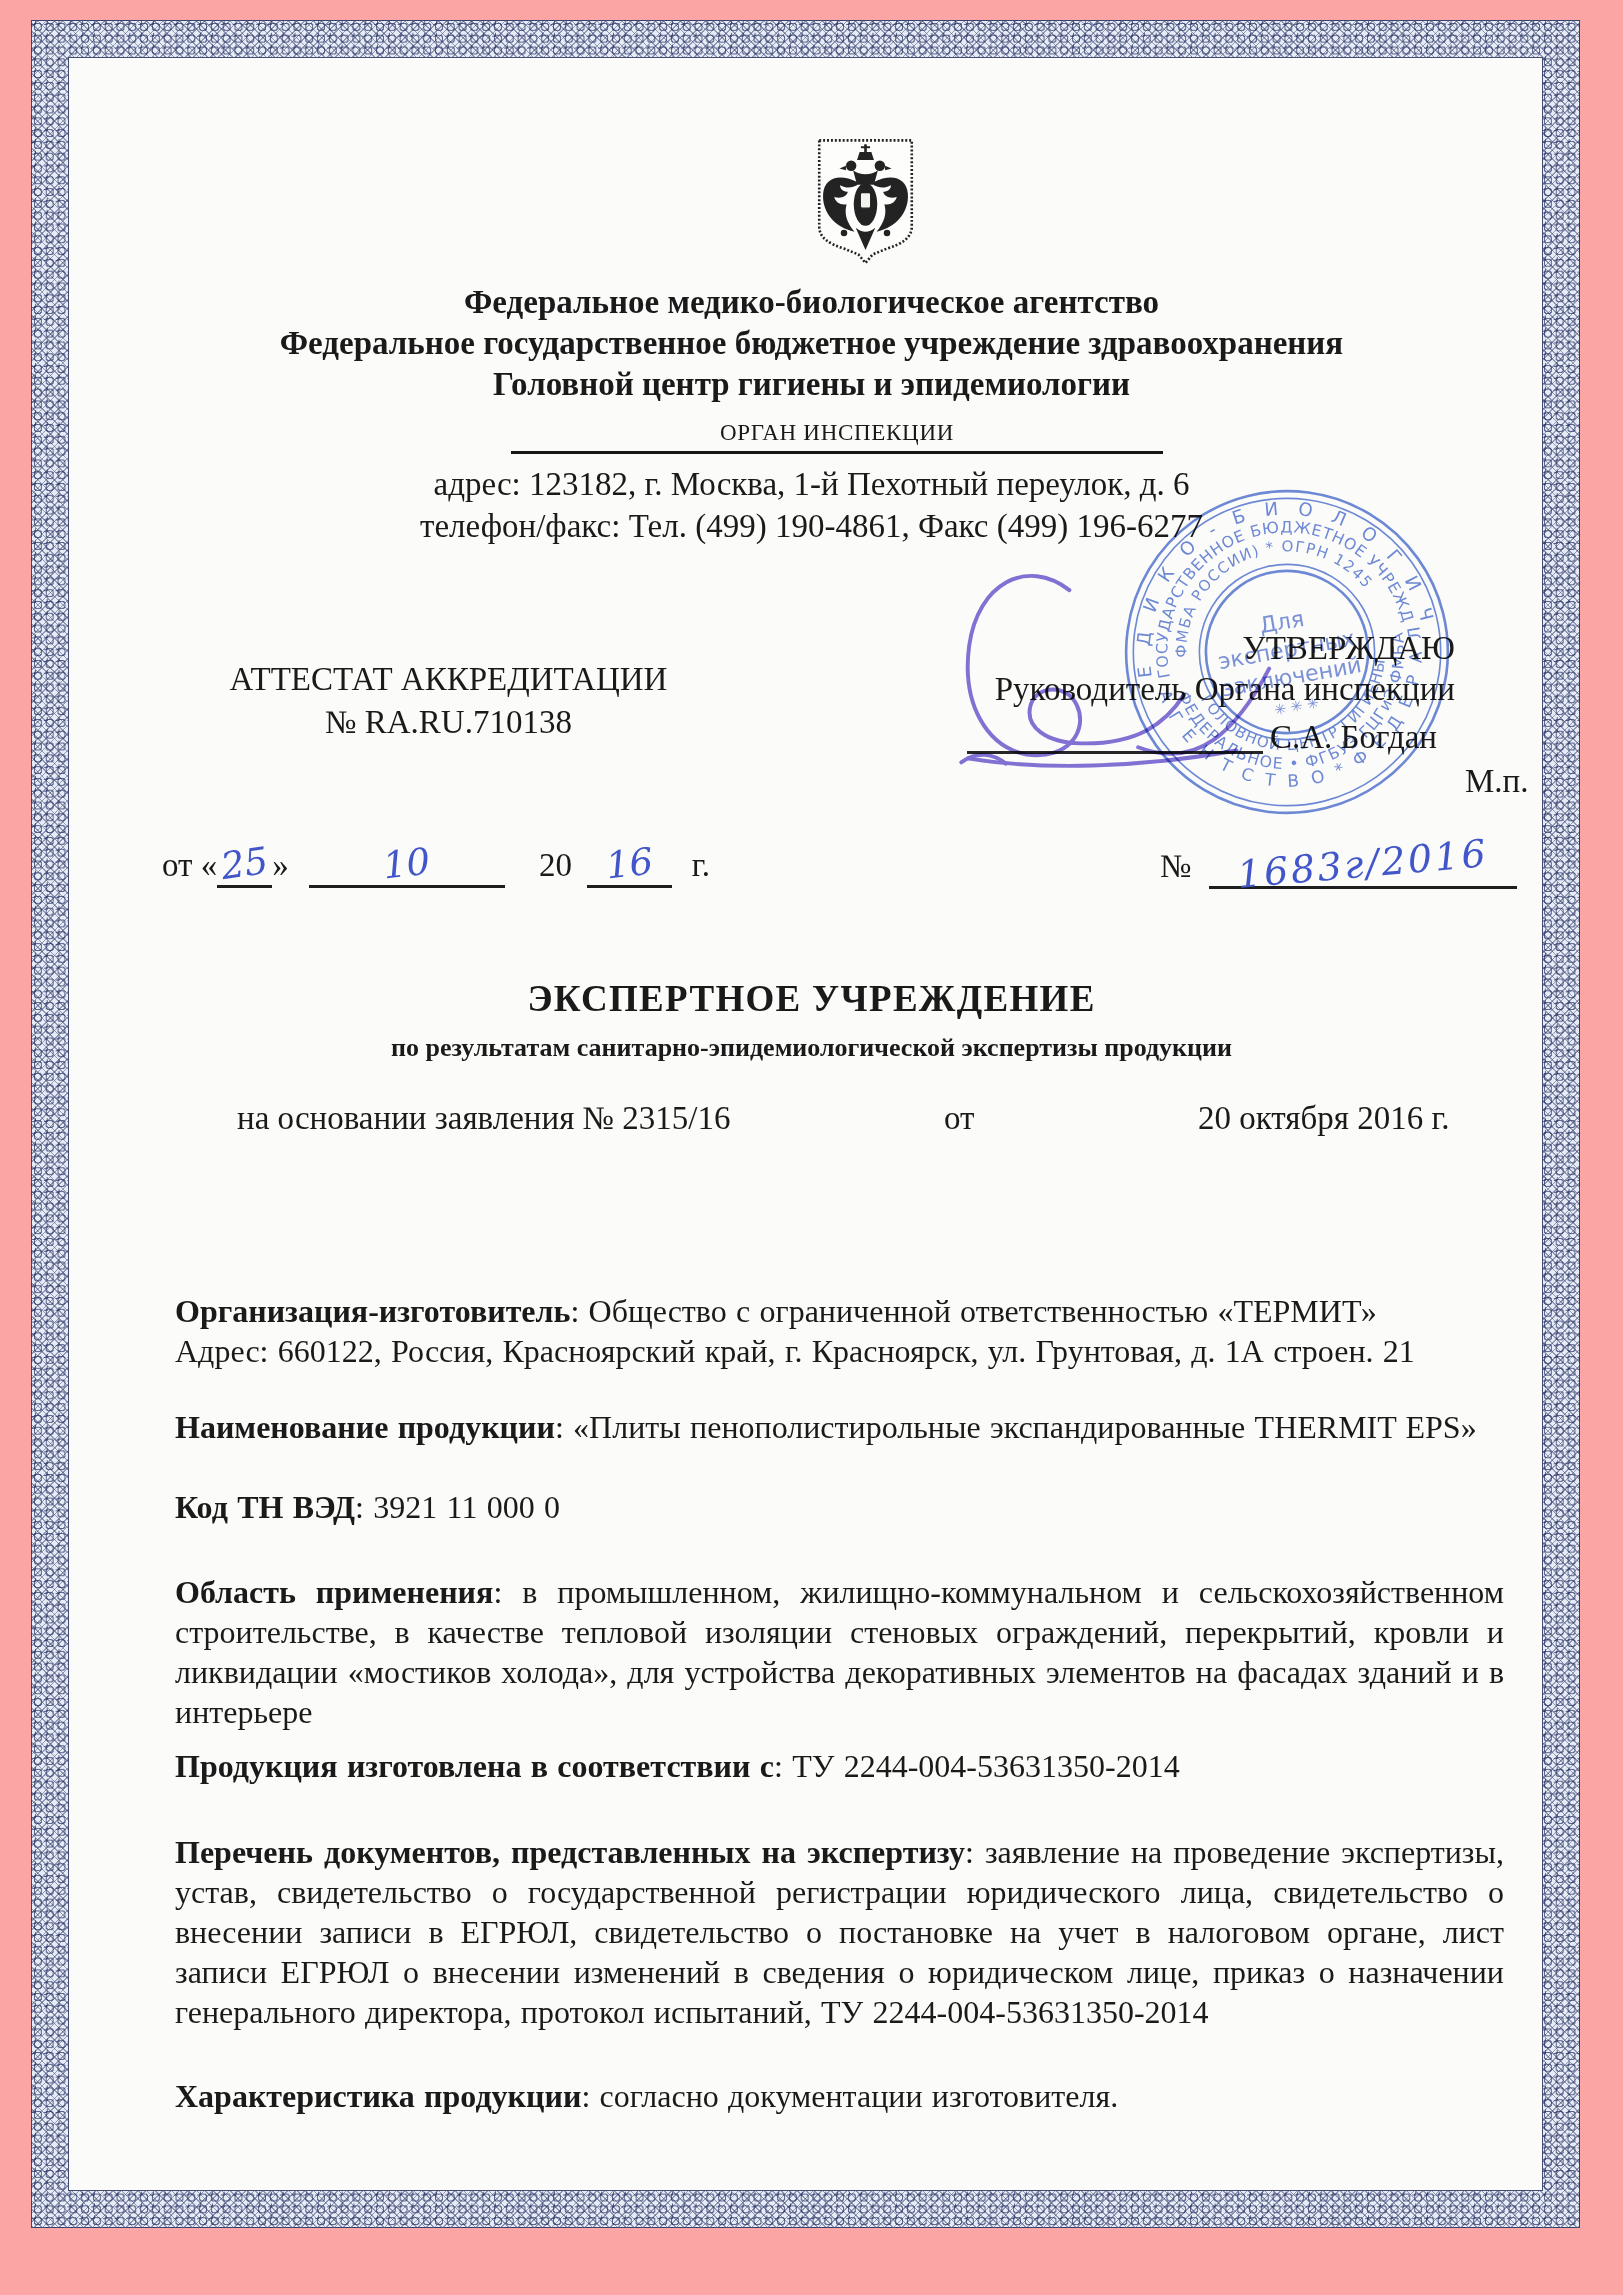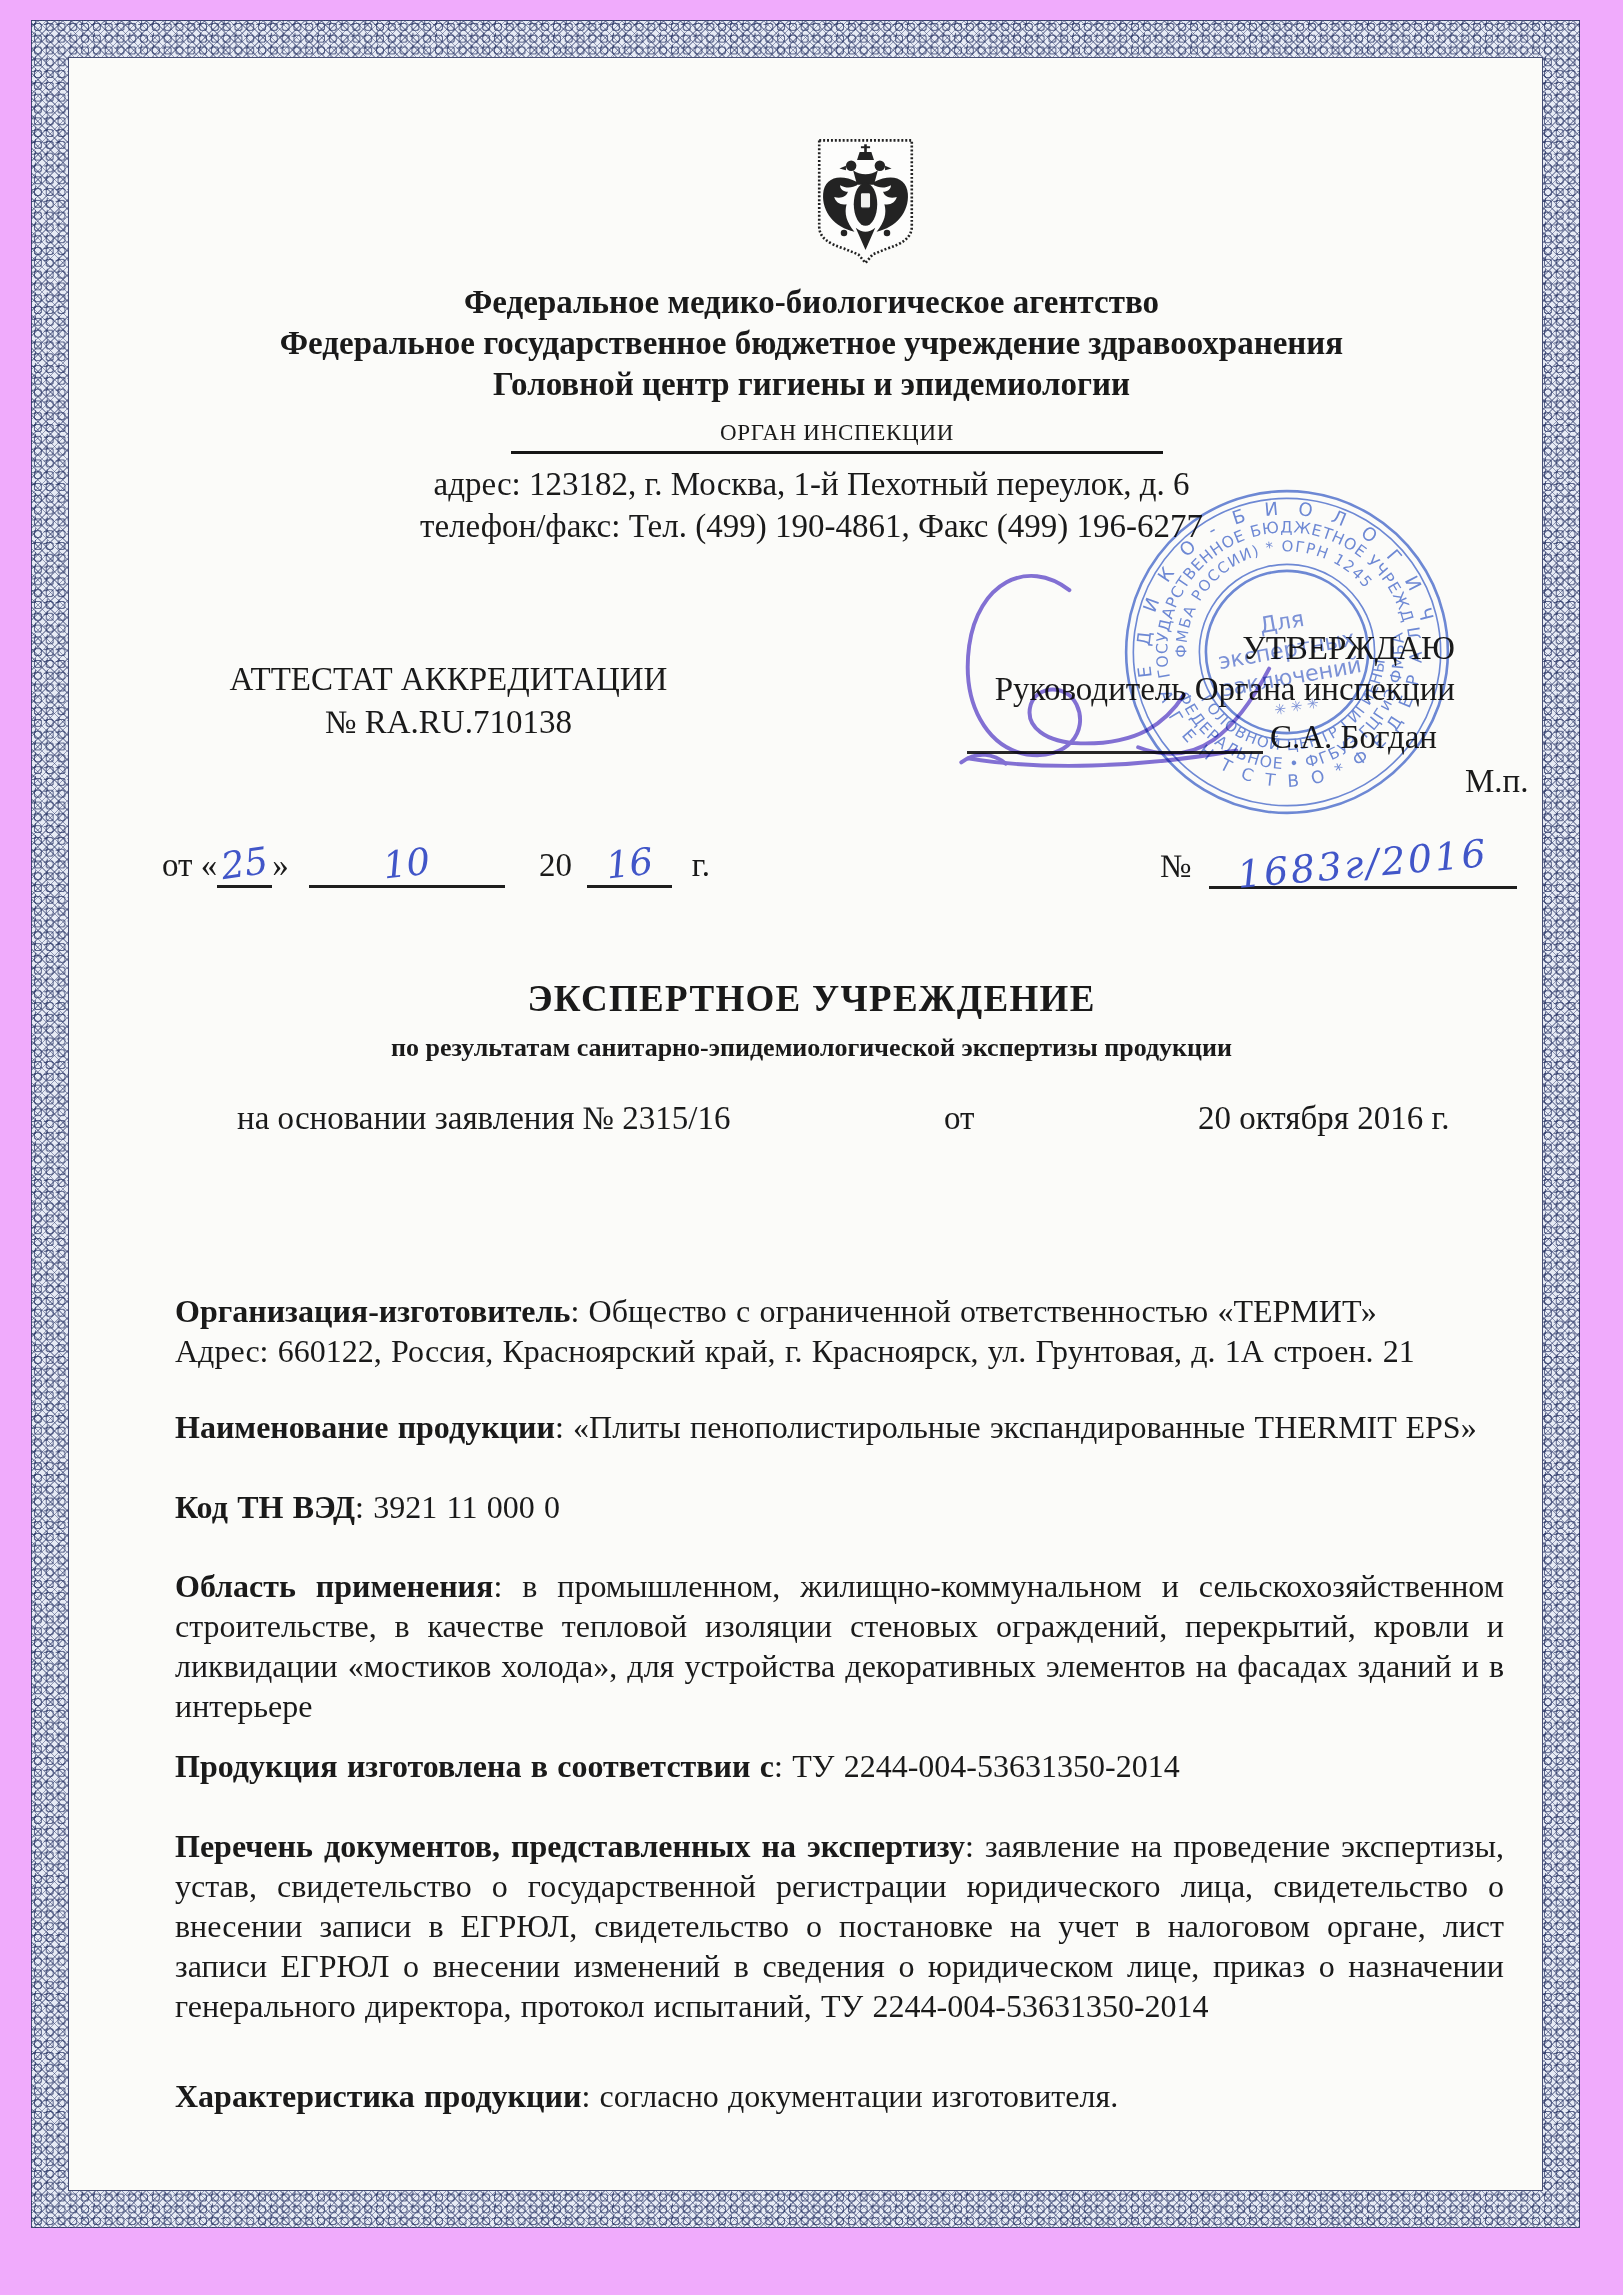--- a/index.html
+++ b/index.html
@@ -1,19 +1,19 @@
 <!DOCTYPE html>
 <html style="font-size:10.5px"><head>
 <meta charset="utf-8">
 <style>
   html,body{margin:0;padding:0;background:#9a9a9a;}
   .page{
     position:relative;
     width:1623px;height:2295px;
-    background:#f0abfc;
+    background:#fca5a5;
     overflow:hidden;
     font-family:"Liberation Serif", serif;
     color:#1a1a1a;
   }
   
   .frame{
     position:absolute;left:31px;top:19.6px;width:1549px;height:2208px;
     background-color:#e7ebf5;
     background-image:
       radial-gradient(circle at 5.9px 5.9px, rgba(40,52,100,0) 3.3px, rgba(40,52,100,.75) 3.3px, rgba(40,52,100,.75) 4.3px, rgba(40,52,100,0) 4.3px),
@@ -28,21 +28,21 @@
     position:absolute;left:36px;top:36px;right:36px;bottom:36px;
     background:#fbfbf9;
     border:1.3px solid rgba(35,45,90,.85);
   }
   
   .abs{position:absolute;}
   .centered{left:0;right:0;text-align:center;}
   .b{font-weight:bold;}
   .hdr{font-size:33px;font-weight:bold;line-height:39px;}
   .body-text{font-size:32px;line-height:40px;word-spacing:1.3px;}
-  .just{text-align:justify;}
+  .just{text-align:justify;margin-top:6px;}
   .organ-title{
     font-size:23px;font-weight:normal;letter-spacing:0.7px;
     padding-bottom:5.2px;border-bottom:3.9px solid #161616;
   }
   .title-main{font-size:37px;font-weight:bold;letter-spacing:1.3px;}
   .title-sub{font-size:26px;font-weight:bold;}
   .plain50{font-size:33px;}
   
   .hw{
     font-family:"DejaVu Serif", serif;

